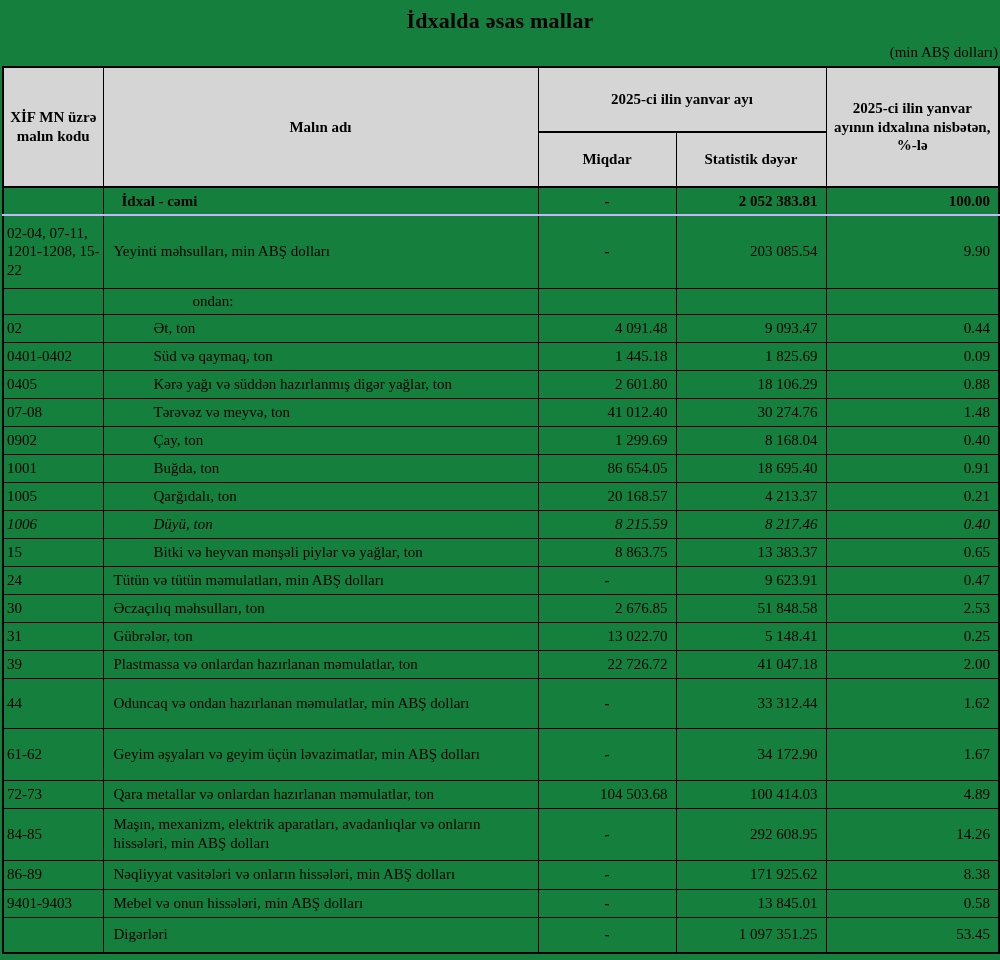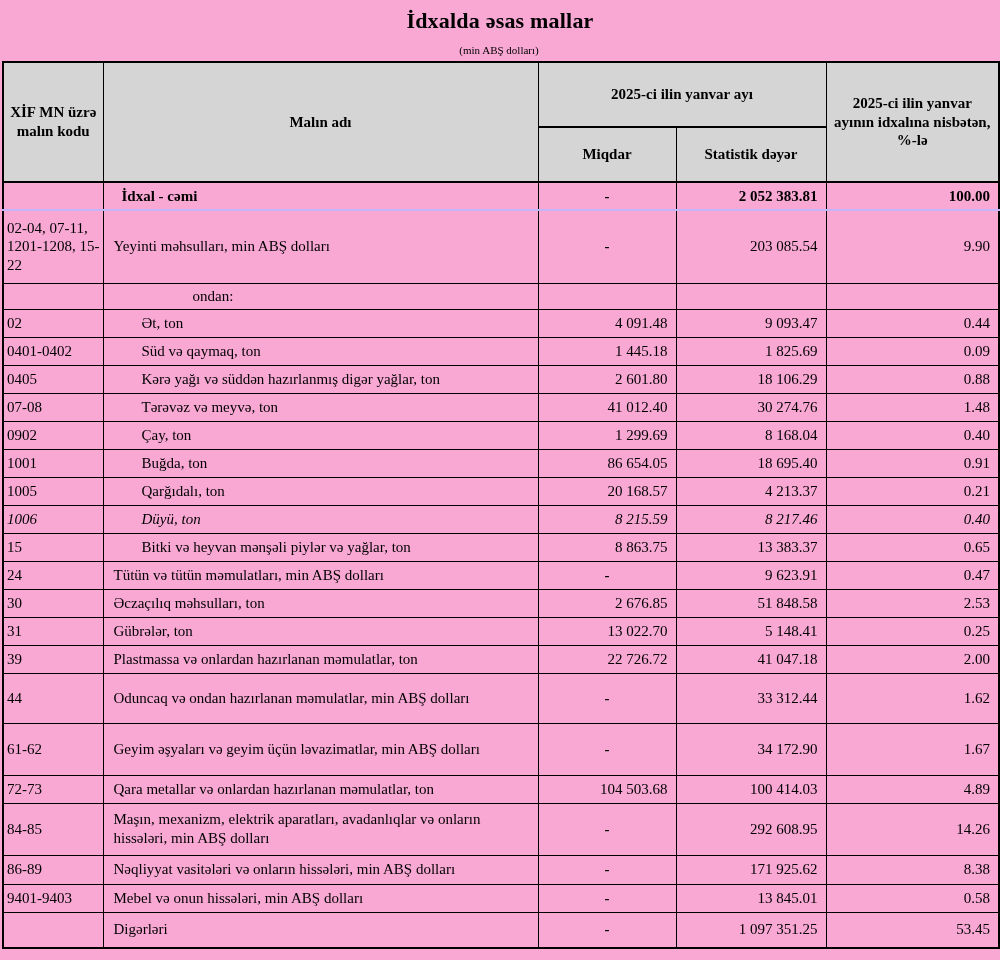--- a/index.html
+++ b/index.html
@@ -5,33 +5,33 @@
   html, body {
     margin: 0; padding: 0;
     background: #ffffff;
     font-family: "Liberation Serif", "DejaVu Serif", serif;
     color: #000;
   }
   .page {
     width: 1000px;
     height: 960px;
     box-sizing: border-box;
-    background: #f9a8d4;
+    background: #15803d;
     overflow: hidden;
   }
   .title {
     margin: 8px 0 0 0;
     text-align: center;
     font-size: 22px;
     font-weight: bold;
     letter-spacing: 0.2px;
   }
   .unit-note {
-    text-align: center;
-    font-size: 11px;
+    text-align: right;
+    font-size: 15px;
     margin: 10px 2px 5px 0;
   }
   table.main {
     width: 996px;
     margin: 0 2px;
     border-collapse: collapse;
     border: 2px solid #000;
     table-layout: fixed;
   }
   col.c-code  { width: 100px; }
@@ -59,21 +59,21 @@
   thead tr.h-top { height: 65px; }
   thead tr.h-sub { height: 55px; }
 
   td.code { text-align: left; padding-left: 3px; padding-right: 3px; }
   td.name { text-align: left; }
   td.num  { text-align: right; padding-right: 8px; }
   td.dash { text-align: center; font-weight: bold; }
 
   td.ind0 { padding-left: 10px; }
   td.ind1 { padding-left: 18px; }
-  td.ind2 { padding-left: 38px; }
+  td.ind2 { padding-left: 50px; }
   td.ind3 { padding-left: 89px; }
 
   tr.bold td { font-weight: bold; }
   tr.total td { border-bottom: 2px solid #c4b5fd; }
 </style>
 </head>
 <body>
 
 <div class="page">
 

